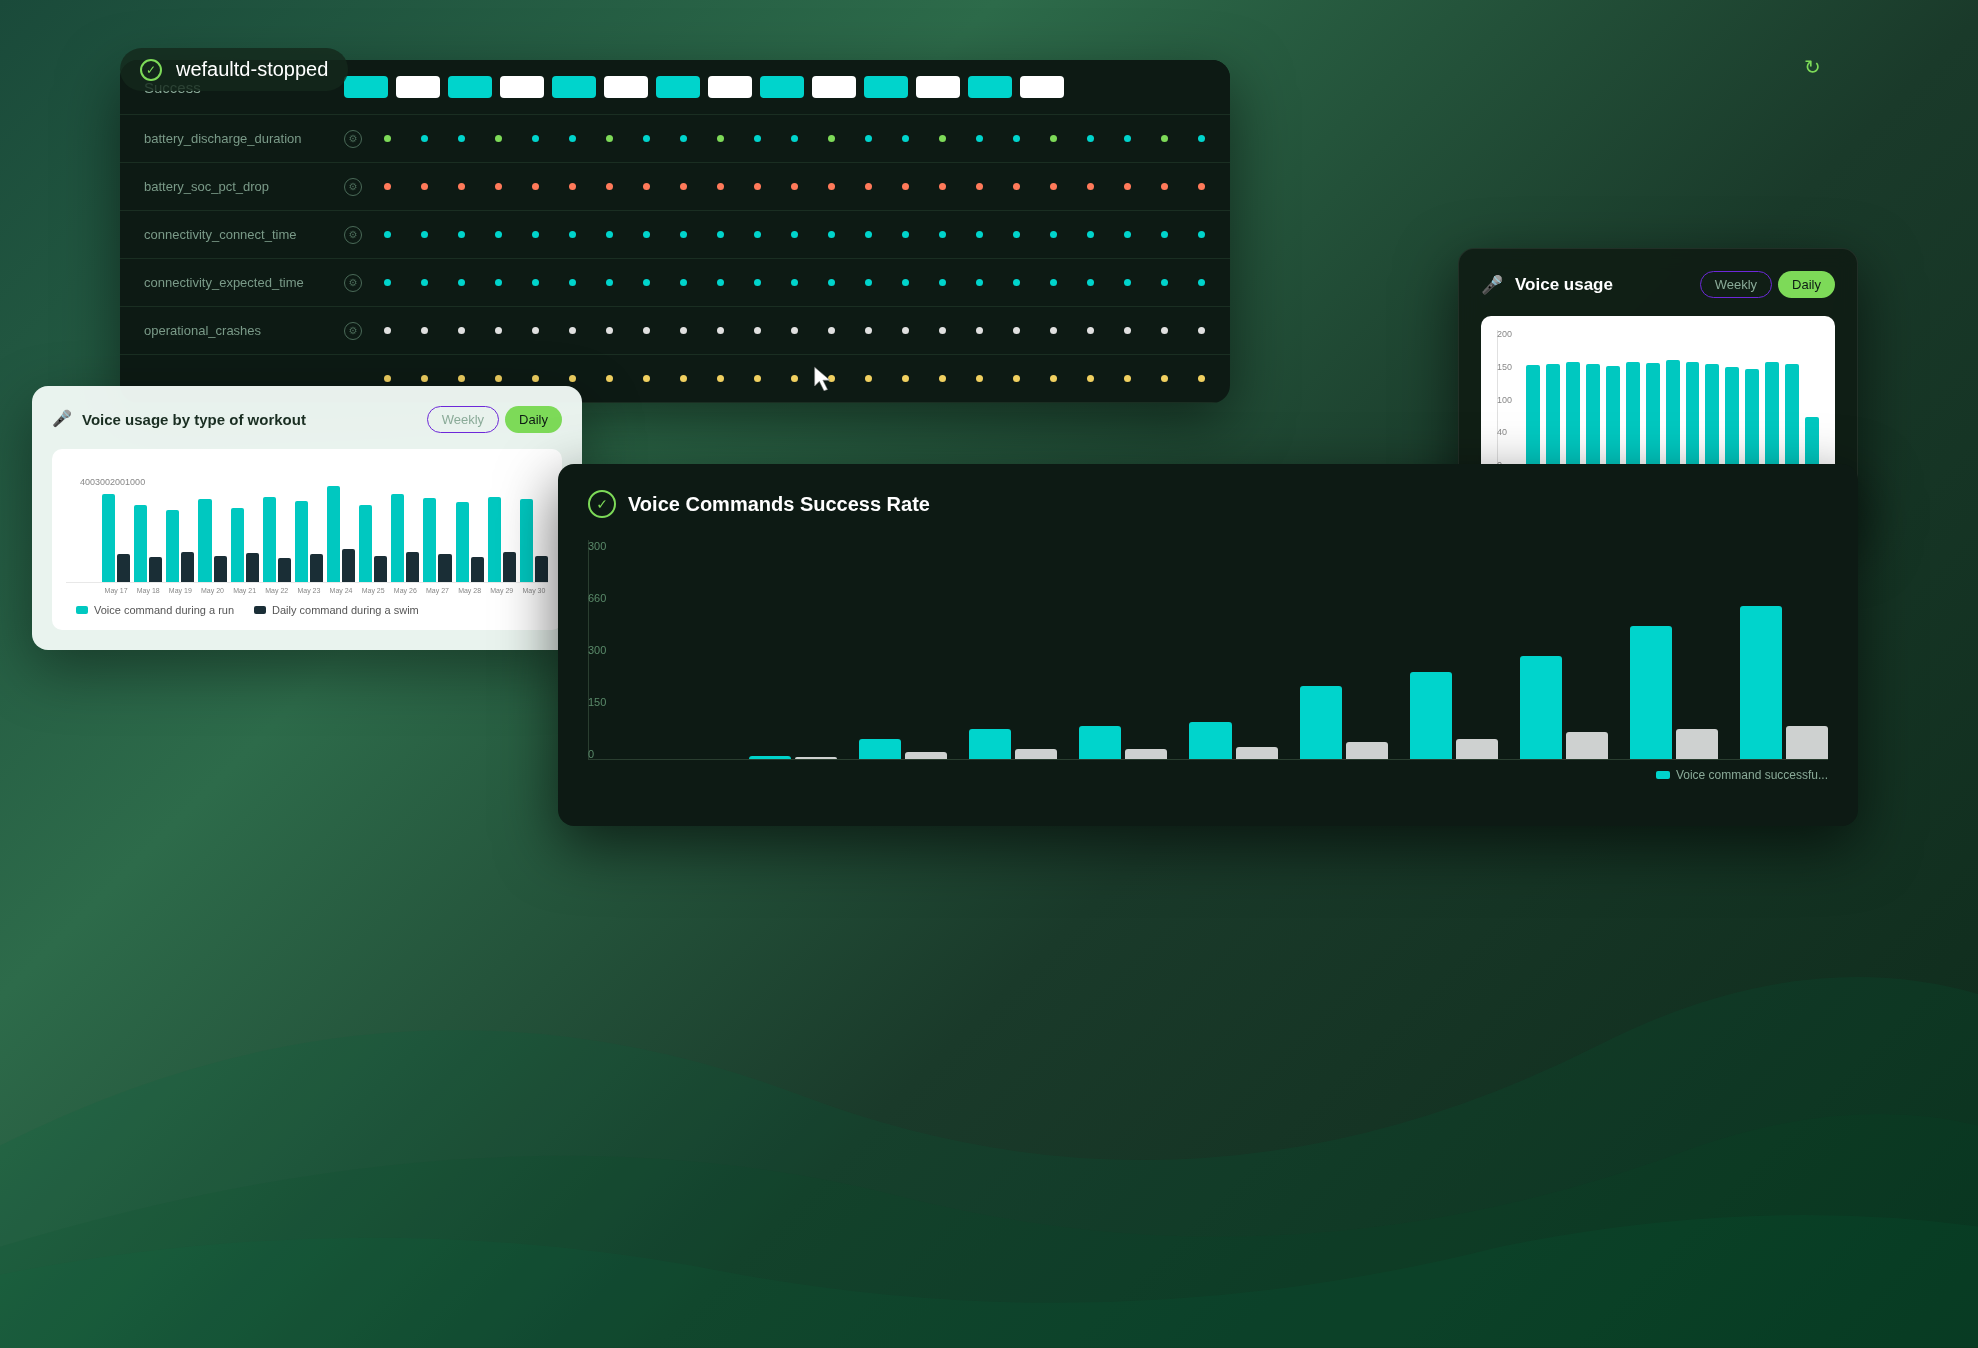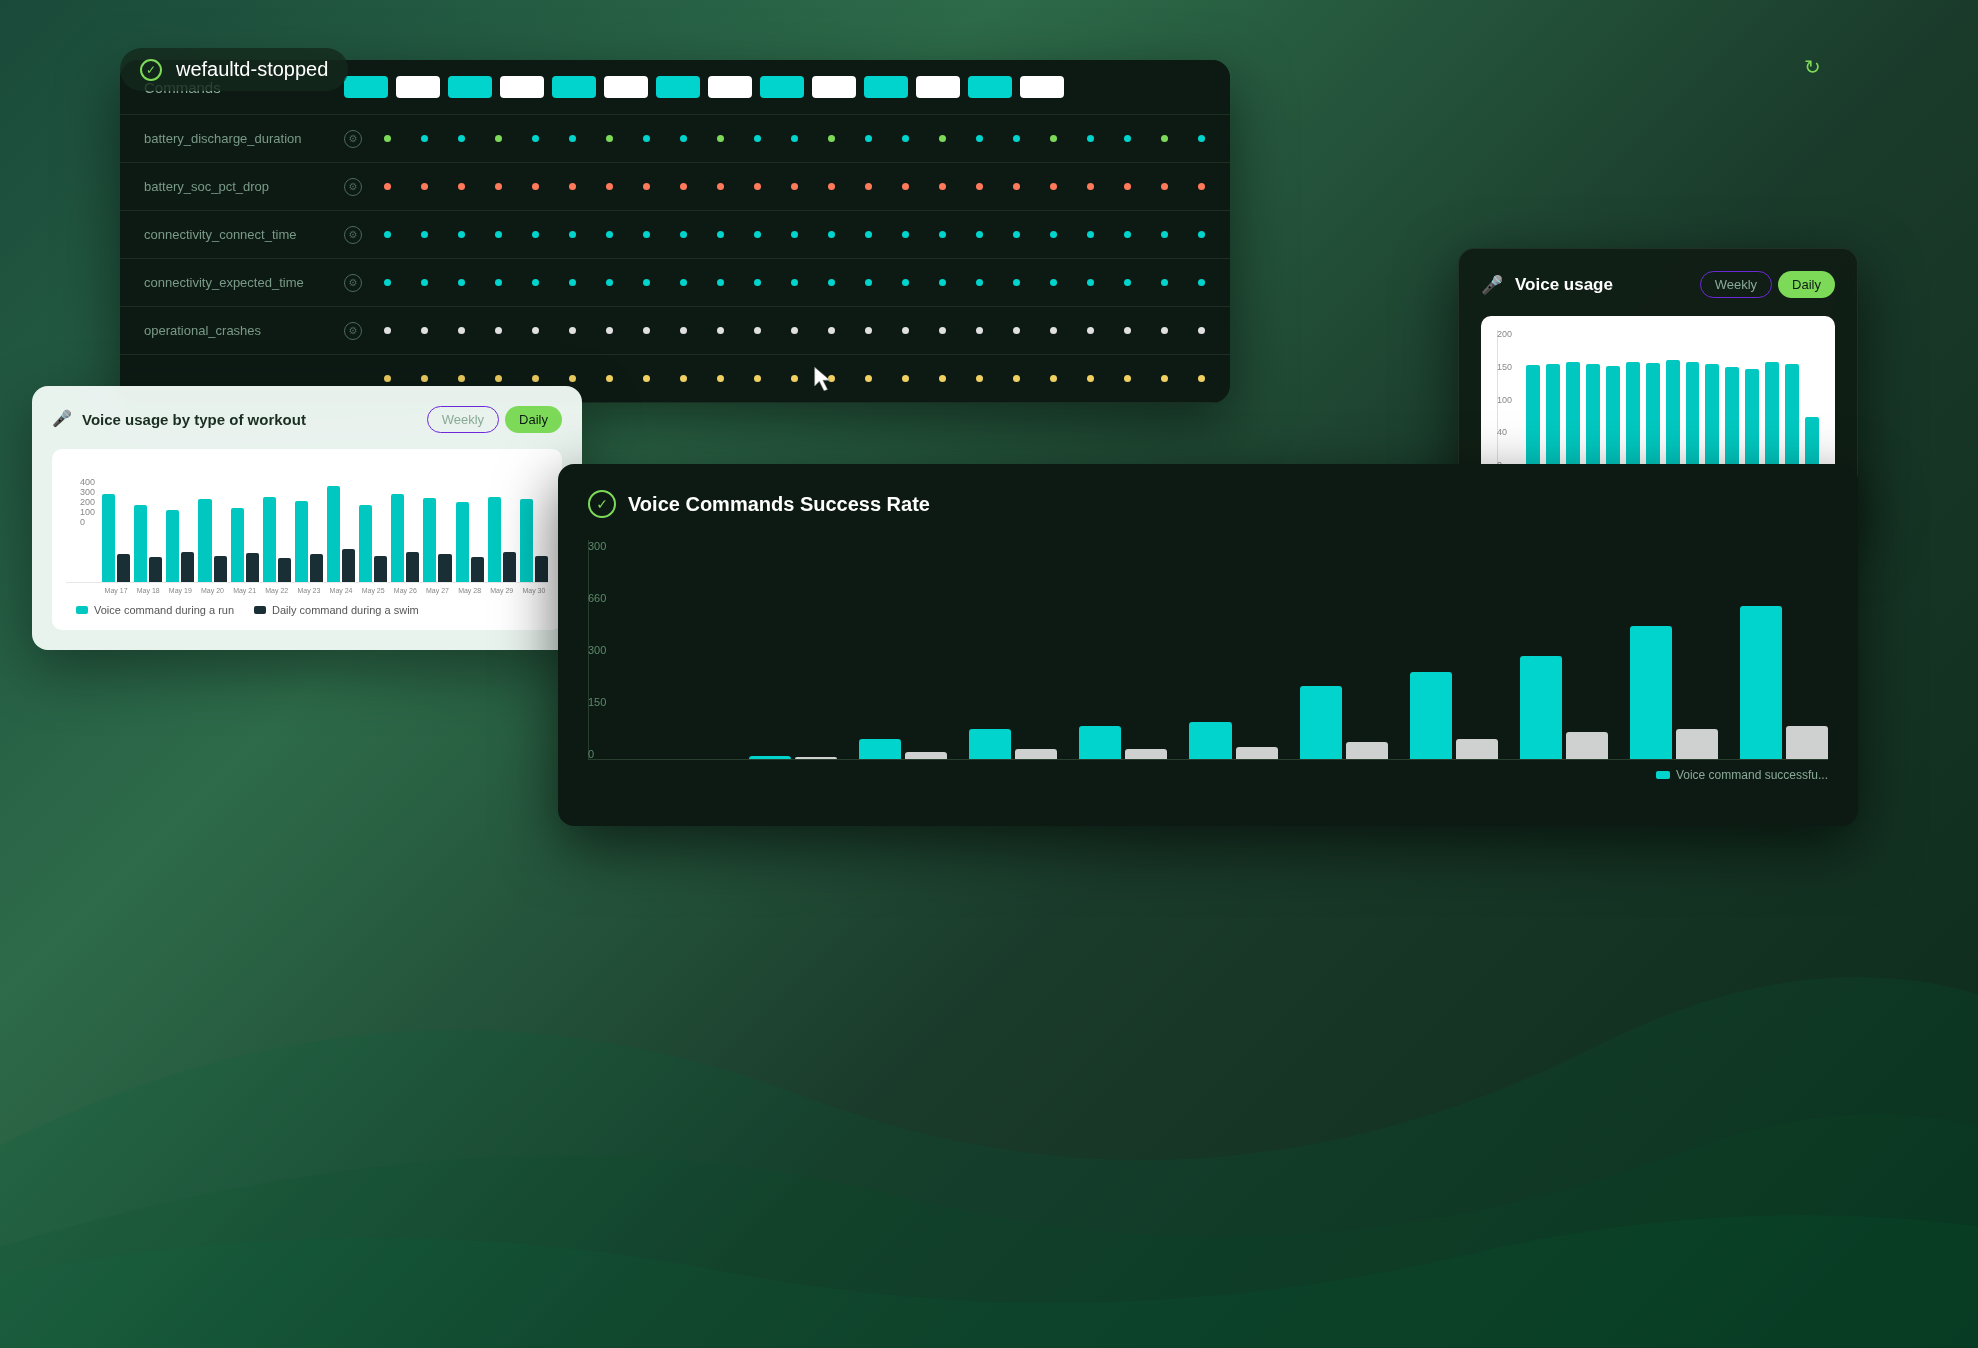--- a/index.html
+++ b/index.html
@@ -316,21 +316,21 @@
       border-radius: 2px 2px 0 0;
       flex: 1;
     }
 
     .workout-y-labels {
       position: absolute;
       left: 14px;
       top: 14px;
       height: 120px;
       display: flex;
-      flex-direction: column;
+      flex-direction: row;
       justify-content: flex-start;
     }
 
     .workout-x-labels {
       display: flex;
       gap: 4px;
       padding-left: 36px;
       margin-top: 4px;
     }
 
@@ -545,21 +545,21 @@
 
   <div class="status-bar">
     <div class="status-icon">✓</div>
     <span class="status-text">wefaultd-stopped</span>
   </div>
 
   <div class="refresh-icon">↻</div>
 
   <div class="data-table-panel">
     <div class="table-header">
-      <span class="table-header-label">Commands</span>
+      <span class="table-header-label">Success</span>
       <div class="session-dots-row">
         <div class="session-block cyan"></div>
         <div class="session-block white"></div>
         <div class="session-block cyan"></div>
         <div class="session-block white"></div>
         <div class="session-block cyan"></div>
         <div class="session-block white"></div>
         <div class="session-block cyan"></div>
         <div class="session-block white"></div>
         <div class="session-block cyan"></div>

